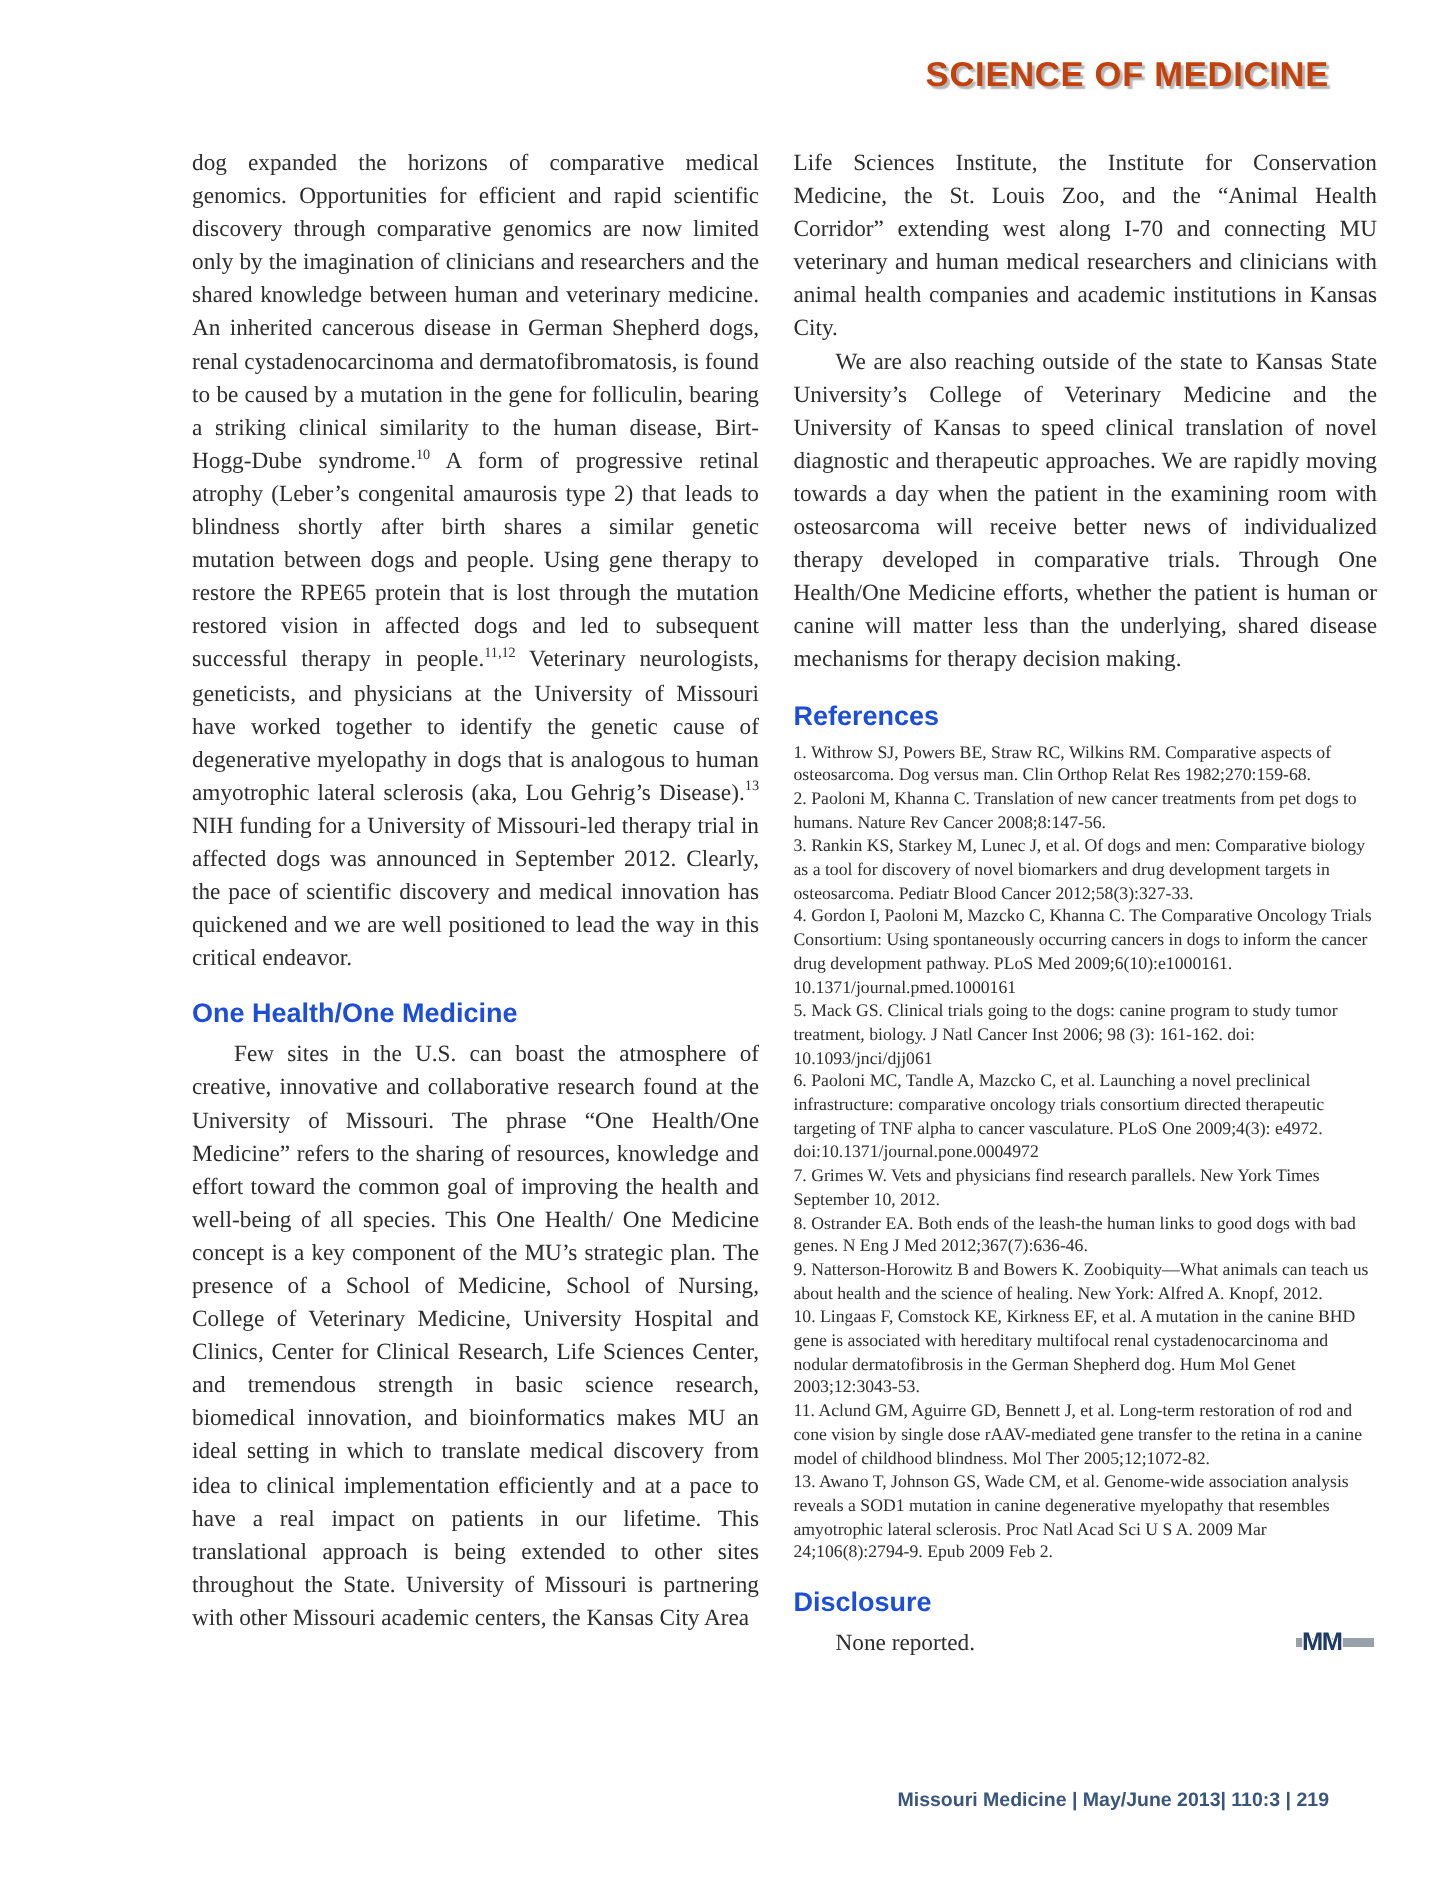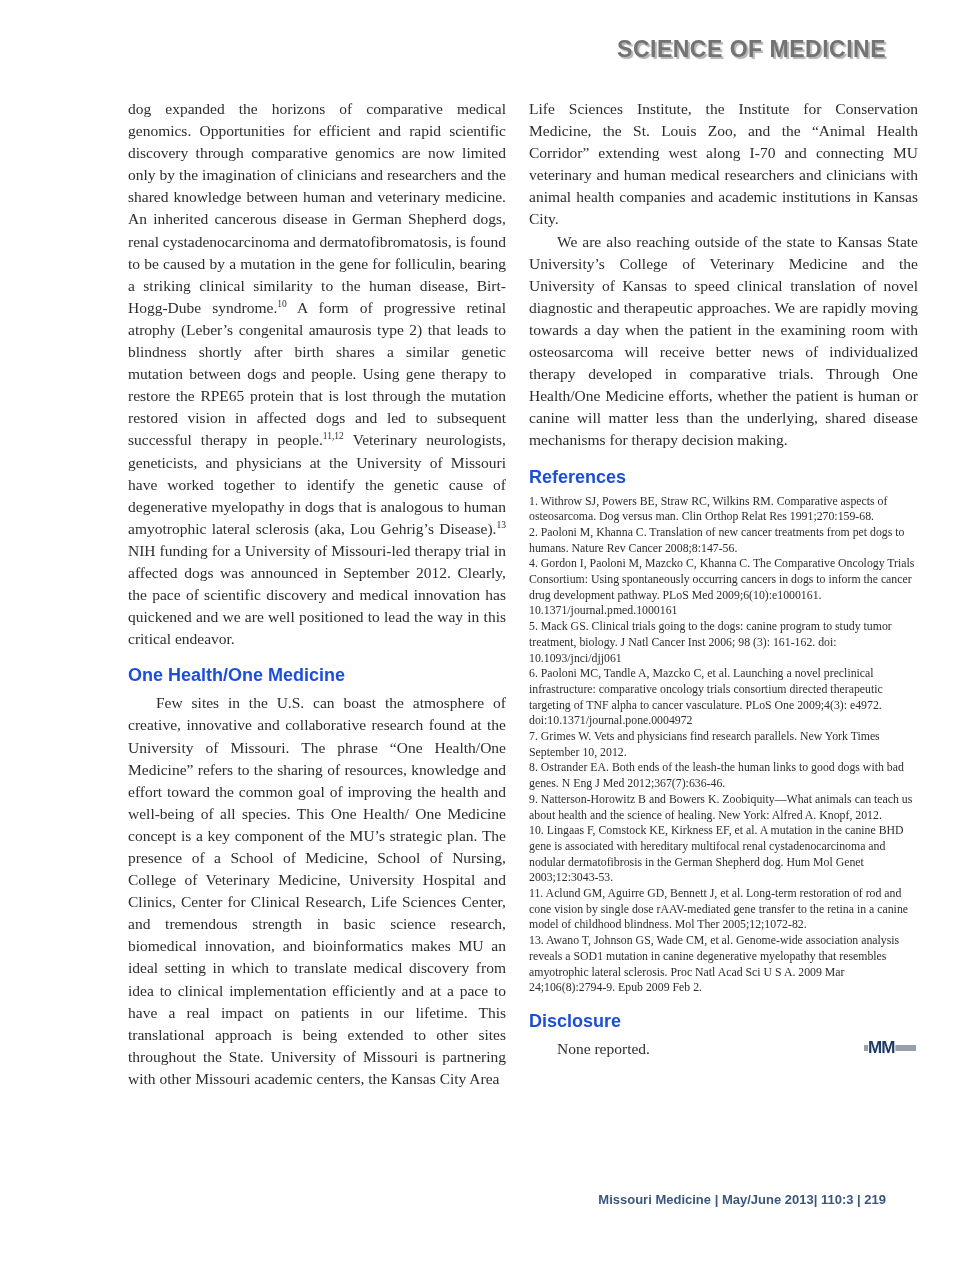--- a/index.html
+++ b/index.html
@@ -17,21 +17,21 @@
     top: 36px;
     left: 96px;
     right: 74px;
     text-align: right;
   }
   .journal-banner {
     font-family: "Liberation Sans", "DejaVu Sans", sans-serif;
     font-size: 23px;
     font-weight: 700;
     letter-spacing: 0.5px;
-    color: #737373;
+    color: #c2410c;
     text-shadow: 2px 2px 1px rgba(120,120,120,0.55);
   }
   .content {
     position: absolute;
     top: 98px;
     left: 96px;
     right: 74px;
     display: flex;
     gap: 23px;
   }
@@ -124,22 +124,23 @@
     <p class="body-text indent"><span>Few sites in the U.S. can boast the atmosphere of creative, innovative and collaborative research found at the University of Missouri.  The phrase “One Health/One Medicine” refers to the sharing of resources, knowledge and effort toward the common goal of improving the health and well-being of all species.  This One Health/ One Medicine concept is a key component of the MU’s strategic plan.  The presence of a School of Medicine, School of Nursing, College of Veterinary Medicine, University Hospital and Clinics, Center for Clinical Research, Life Sciences Center, and tremendous strength in basic science research, biomedical innovation, and bioinformatics makes MU an ideal setting in which to translate medical discovery from idea to clinical implementation efficiently and at a pace to have a real impact on patients in our lifetime.  This translational approach is being extended to other sites throughout the State.  University of Missouri is partnering with other Missouri academic centers, the Kansas City Area</span></p>
   </div>
 
   <div class="col col-right">
     <p class="body-text"><span>Life Sciences Institute, the Institute for Conservation Medicine, the St. Louis Zoo, and the “Animal Health Corridor” extending west along I-70 and connecting MU veterinary and human medical researchers and clinicians with animal health companies and academic institutions in Kansas City.</span></p>
     <p class="body-text indent"><span>We are also reaching outside of the state to Kansas State University’s College of Veterinary Medicine and the University of Kansas to speed clinical translation of novel diagnostic and therapeutic approaches.  We are rapidly moving towards a day when the patient in the examining room with osteosarcoma will receive better news of individualized therapy developed in comparative trials. Through One Health/One Medicine efforts, whether the patient is human or canine will matter less than the underlying, shared disease mechanisms for therapy decision making.</span></p>
 
     <h2 class="section-heading">References</h2>
     <div class="refs">
 
-    <p class="ref-item">1. Withrow SJ, Powers BE, Straw RC, Wilkins RM. Comparative aspects of osteosarcoma. Dog versus man. Clin Orthop Relat Res 1991;270:159-68.</p>
+    <p class="ref-item">1. Withrow SJ, Powers BE, Straw RC, Wilkins RM. Comparative aspects of osteosarcoma. Dog versus man. Clin Orthop Relat Res 1982;270:159-68.</p>
         <p class="ref-item">2. Paoloni M, Khanna C. Translation of new cancer treatments from pet dogs to humans. Nature Rev Cancer 2008;8:147-56.</p>
+        <p class="ref-item">3. Rankin KS, Starkey M, Lunec J, et al. Of dogs and men: Comparative biology as a tool for discovery of novel biomarkers and drug development targets in osteosarcoma. Pediatr Blood Cancer 2012;58(3):327-33.</p>
         <p class="ref-item">4. Gordon I, Paoloni M, Mazcko C, Khanna C. The Comparative Oncology Trials Consortium: Using spontaneously occurring cancers in dogs to inform the cancer drug development pathway. PLoS Med 2009;6(10):e1000161. 10.1371/journal.pmed.1000161</p>
         <p class="ref-item">5. Mack GS. Clinical trials going to the dogs: canine program to study tumor treatment, biology.  J Natl Cancer Inst  2006; 98 (3): 161-162. doi: 10.1093/jnci/djj061</p>
         <p class="ref-item">6. Paoloni MC, Tandle A, Mazcko C, et al. Launching a novel preclinical infrastructure: comparative oncology trials consortium directed therapeutic targeting of TNF alpha to cancer vasculature. PLoS One 2009;4(3): e4972. doi:10.1371/journal.pone.0004972</p>
         <p class="ref-item">7. Grimes W.  Vets and physicians find research parallels. New York Times September 10, 2012.</p>
         <p class="ref-item">8. Ostrander EA. Both ends of the leash-the human links to good dogs with bad genes. N Eng J Med 2012;367(7):636-46.</p>
         <p class="ref-item">9. Natterson-Horowitz B and Bowers K. Zoobiquity—What animals can teach us about health and the science of healing. New York: Alfred A. Knopf, 2012.</p>
         <p class="ref-item">10. Lingaas F, Comstock KE, Kirkness EF, et al. A mutation in the canine BHD gene is associated with hereditary multifocal renal cystadenocarcinoma and nodular dermatofibrosis in the German Shepherd dog. Hum Mol Genet 2003;12:3043-53.</p>
         <p class="ref-item">11. Aclund GM, Aguirre GD, Bennett J, et al. Long-term restoration of rod and cone vision by single dose rAAV-mediated gene transfer to the retina in a canine model of childhood blindness. Mol Ther 2005;12;1072-82.</p>
         <p class="ref-item">13. Awano T, Johnson GS, Wade CM, et al. Genome-wide association analysis reveals a SOD1 mutation in canine degenerative myelopathy that resembles amyotrophic lateral sclerosis. Proc Natl Acad Sci U S A. 2009 Mar 24;106(8):2794-9. Epub 2009 Feb 2.</p>
       </div>

